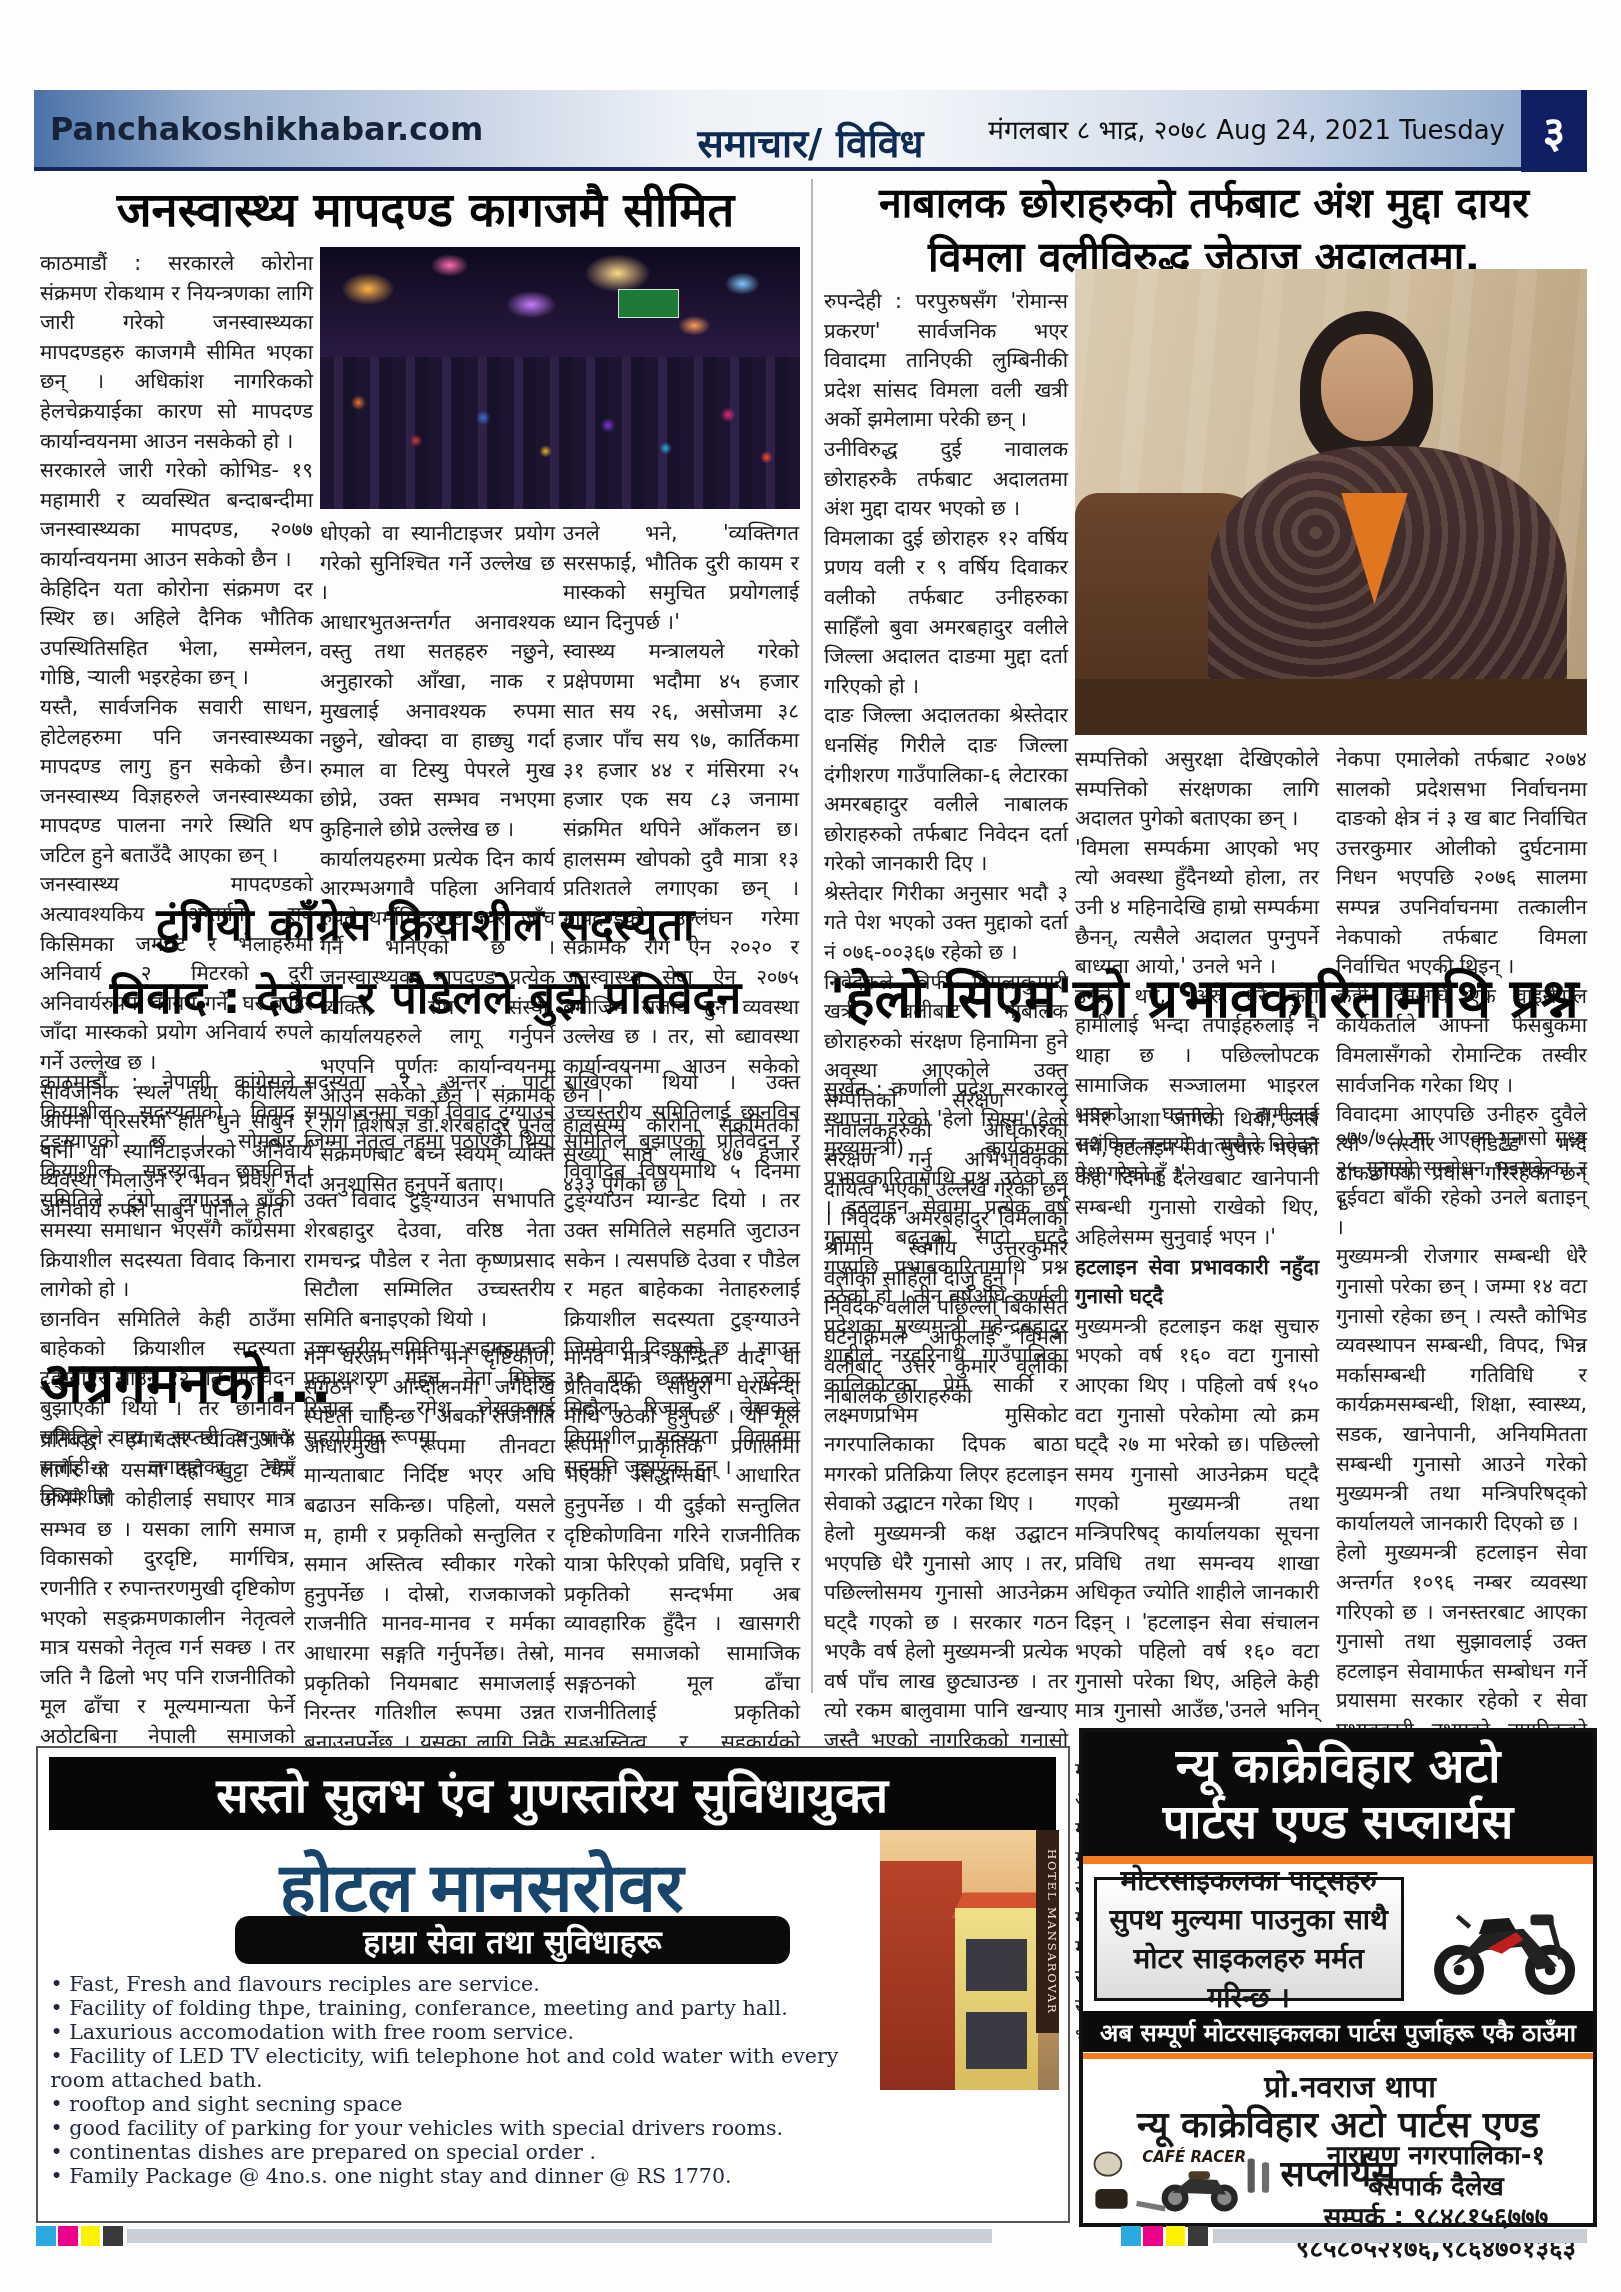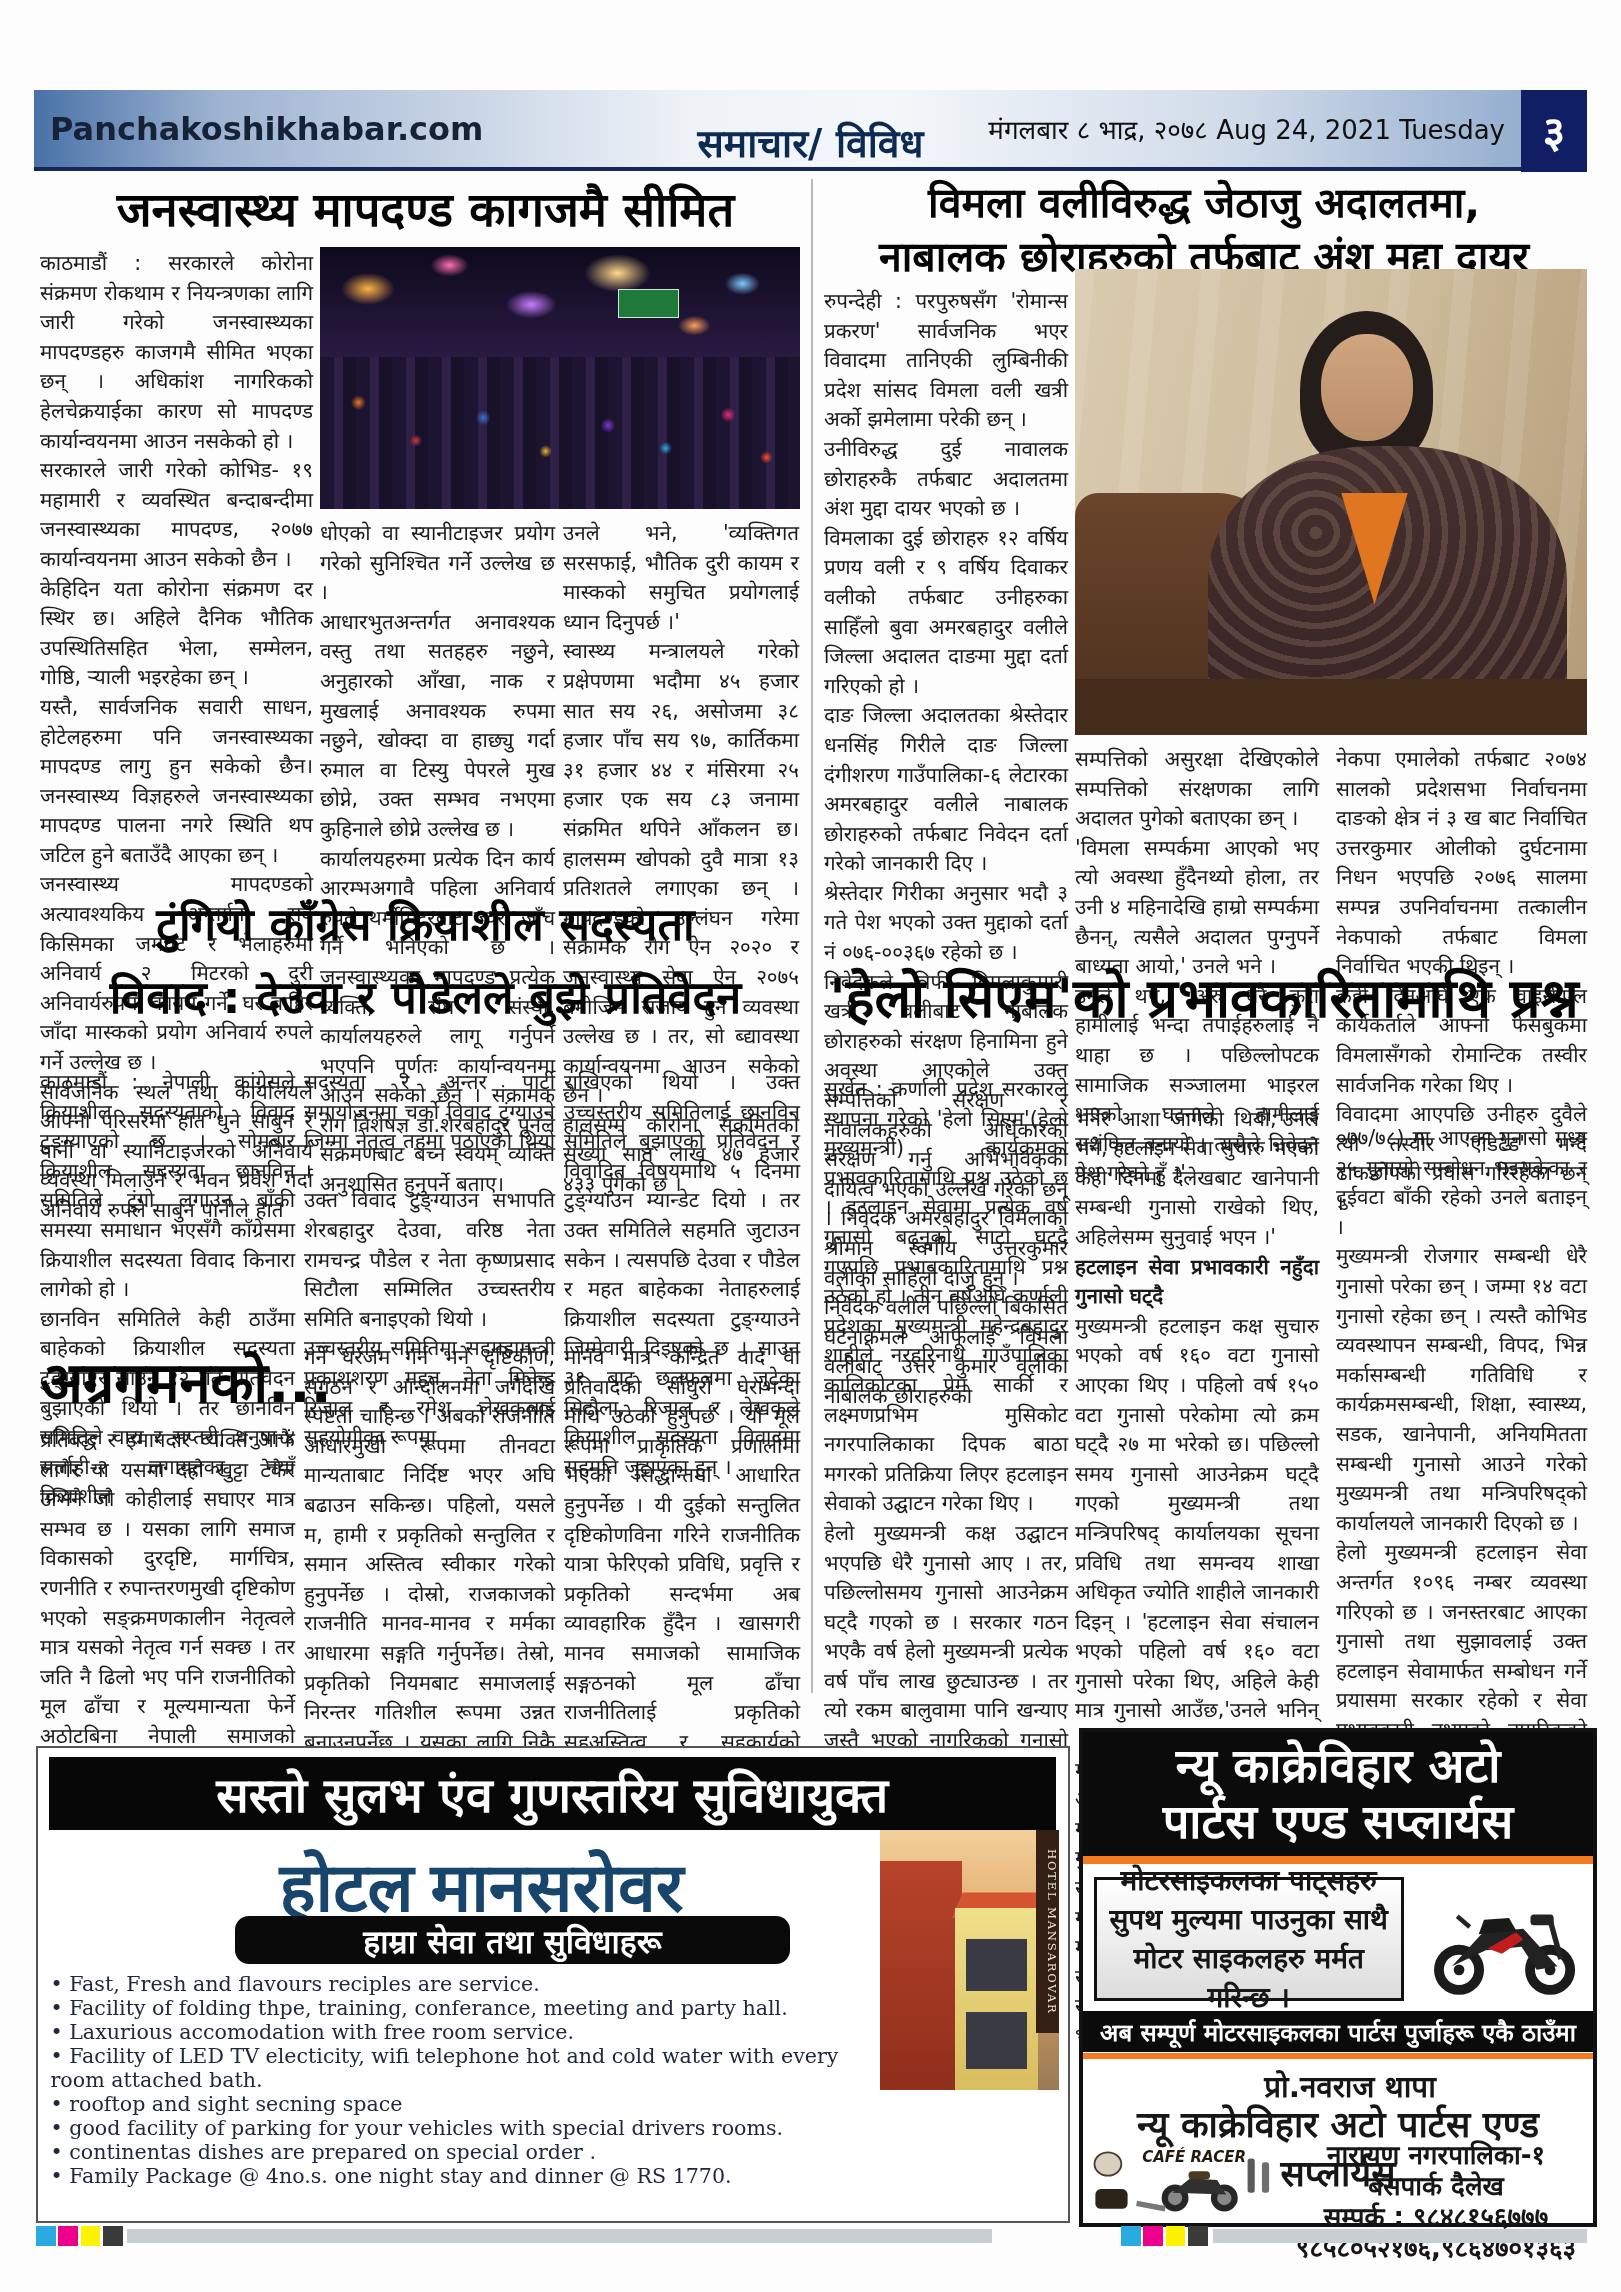--- a/index.html
+++ b/index.html
@@ -144,22 +144,22 @@
 उच्चस्तरीय समितिमा सहमहामन्त्री प्रकाशशरण महत, नेता मिनेन्द्र रिजाल र रमेश लेखकलाई सहयोगीका रूपमा</div>
   <div class="col" style="left:564px;top:1068px;width:236px;height:265px;">राखिएको थियो । उक्त उच्चस्तरीय समितिलाई छानविन समितिले बुझाएको प्रतिवेदन र विवादित विषयमाथि ५ दिनमा टुङ्ग्याउन म्यान्डेट दियो । तर उक्त समितिले सहमति जुटाउन सकेन । त्यसपछि देउवा र पौडेल र महत बाहेकका नेताहरुलाई क्रियाशील सदस्यता टुङ्ग्याउने जिम्मेवारी दिइएको छ । साउन ३१ बाट छलफलमा जुटेका सिटौला, रिजाल र लेखकले क्रियाशील सदस्यता विवादमा सहमति जुटाएका हुन् ।</div>
 
   <div class="agr-head" style="left:40px;top:1342px;">अग्रगमनको...</div>
   <div class="col" style="left:40px;top:1426px;width:255px;height:258px;">प्रतिबद्ध र इमानदार व्यक्ति आफैं लागेर या यसमा दह्रो खुट्टा टेकेर उभिने जो कोहीलाई सघाएर मात्र सम्भव छ । यसका लागि समाज विकासको दुरदृष्टि, मार्गचित्र, रणनीति र रुपान्तरणमुखी दृष्टिकोण भएको सङ्क्रमणकालीन नेतृत्वले मात्र यसको नेतृत्व गर्न सक्छ । तर जति नै ढिलो भए पनि राजनीतिको मूल ढाँचा र मूल्यमान्यता फेर्ने अठोटबिना नेपाली समाजको उन्नतितर्फको यात्रा सम्भव छैन भन्ने बुझ्नु र बुझाउनुको विकल्प छैन ।
 यस्तो राजनीतिक पुनर्जागरणको यात्रा तय पाइला चाल्नुपर्छ ।</div>
   <div class="col" style="left:304px;top:1343px;width:251px;height:340px;">गर्ने घरजम गर्न भने दृष्टिकोण, संगठन र आन्दोलनमा जगैदेखि स्पष्टता चाहिन्छ । अबको राजनीति आधारमुखी रूपमा तीनवटा मान्यताबाट निर्दिष्ट भएर अघि बढाउन सकिन्छ। पहिलो, यसले म, हामी र प्रकृतिको सन्तुलित र समान अस्तित्व स्वीकार गरेको हुनुपर्नेछ । दोस्रो, राजकाजको राजनीति मानव-मानव र मर्मका आधारमा सङ्गति गर्नुपर्नेछ। तेस्रो, प्रकृतिको नियमबाट समाजलाई निरन्तर गतिशील रूपमा उन्नत बनाउनुपर्नेछ । यसका लागि निकै सावधानीपूर्वक फर्केर हेर्दै अगाडि पाइला चाल्नुपर्छ । अबको समाजको नेतृत्व</div>
   <div class="col" style="left:564px;top:1343px;width:236px;height:340px;">मानव मात्र केन्द्रित वाद वा प्रतिवादको साँघुरो घेराभन्दा माथि उठेको हुनुपर्छ । यो मूल रूपमा प्राकृतिक प्रणालीमा भएको सिद्धान्तमा आधारित हुनुपर्नेछ । यी दुईको सन्तुलित दृष्टिकोणविना गरिने राजनीतिक यात्रा फेरिएको प्रविधि, प्रवृत्ति र प्रकृतिको सन्दर्भमा अब व्यावहारिक हुँदैन । खासगरी मानव समाजको सामाजिक सङ्गठनको मूल ढाँचा राजनीतिलाई प्रकृतिको सहअस्तित्व र सहकार्यको नियमसम्मत बनाउँदै लैजाने दूरदृष्टिले मात्र अग्रगामी मानवीय मूल्यमान्यतामा आधारित र न्यायपूर्ण समाजको निर्माण हुन्छ ।</div>
 
   <div class="headline" style="left:819px;top:176px;width:770px;font-size:41px;line-height:54px;">
+    <div>नाबालक छोराहरुको तर्फबाट अंश मुद्दा दायर</div>
     <div>विमला वलीविरुद्ध जेठाजु अदालतमा,</div>
-    <div>नाबालक छोराहरुको तर्फबाट अंश मुद्दा दायर</div>
   </div>
   <div class="col" style="left:824px;top:287px;width:244px;height:713px;">रुपन्देही : परपुरुषसँग 'रोमान्स प्रकरण' सार्वजनिक भएर विवादमा तानिएकी लुम्बिनीकी प्रदेश सांसद विमला वली खत्री अर्को झमेलामा परेकी छन् ।
 उनीविरुद्ध दुई नावालक छोराहरुकै तर्फबाट अदालतमा अंश मुद्दा दायर भएको छ ।
 विमलाका दुई छोराहरु १२ वर्षिय प्रणय वली र ९ वर्षिय दिवाकर वलीको तर्फबाट उनीहरुका साहिँलो बुवा अमरबहादुर वलीले जिल्ला अदालत दाङमा मुद्दा दर्ता गरिएको हो ।
 दाङ जिल्ला अदालतका श्रेस्तेदार धनसिंह गिरीले दाङ जिल्ला दंगीशरण गाउँपालिका-६ लेटारका अमरबहादुर वलीले नाबालक छोराहरुको तर्फबाट निवेदन दर्ता गरेको जानकारी दिए ।
 श्रेस्तेदार गिरीका अनुसार भदौ ३ गते पेश भएको उक्त मुद्दाको दर्ता नं ०७६-००३६७ रहेको छ ।
 निवेदकले त्रिफी विमलाकुमारी खत्री वलीबाट नाबालक छोराहरुको संरक्षण हिनामिना हुने अवस्था आएकोले उक्त सम्पत्तिको संरक्षण र नावालकहरुको अधिकारको संरक्षण गर्नु अभिभावकको दायित्व भएको उल्लेख गरेका छन् । निवेदक अमरबहादुर विमलाका श्रीमान स्वर्गीय उत्तरकुमार वलीका साहिँलो दाजु हुन् ।
 निवेदक वलीले पछिल्लो बिकसित घटनाक्रमले आफूलाई विमला वलीबाट उत्तर कुमार वलीका नाबालक छोराहरुको</div>
   <div class="photo-woman">
     <div class="couch"></div>

